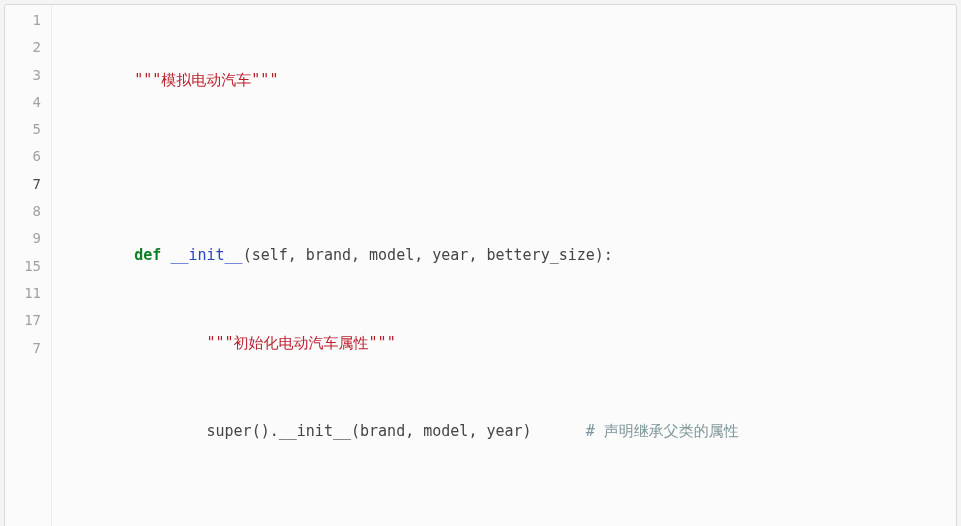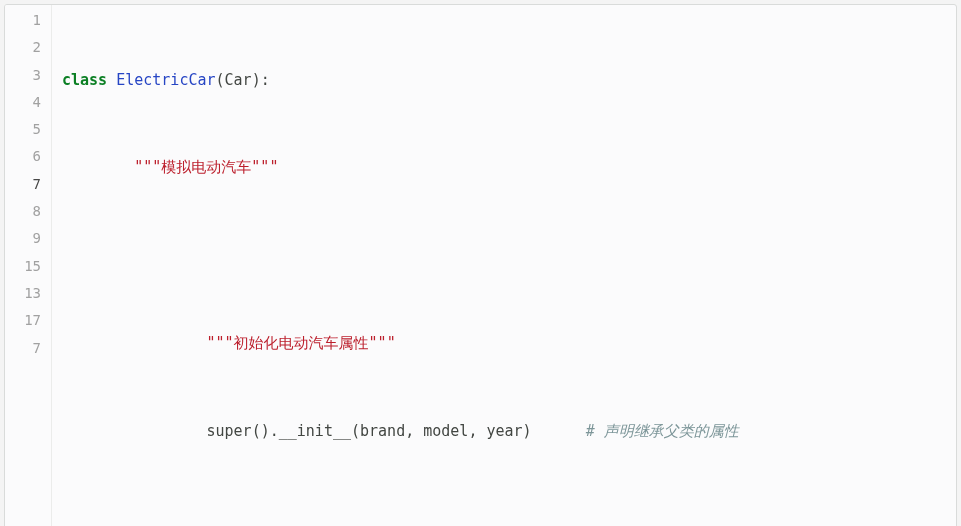--- a/index.html
+++ b/index.html
@@ -33,47 +33,47 @@
     flex: 1;
     padding: 2px 10px;
     line-height: 1.95em;
     white-space: pre;
     color: #424642;
   }
   .kw   { color: #0b7f24; font-weight: bold; }
   .cls  { color: #2645c4; }
   .doc  { color: #bc1f2c; }
   .fn   { color: #2645c4; }
-  .cmt  { color: #7d9699; font-style: italic; }
+  .cmt  { color: #7d9699; }
   .gutter div.curr { color:#474747; }
   .code div { min-height:1.95em; }
 </style>
 </head>
 <body>
 
 <div class="pane">
   <div class="gutter">
     <div>1</div>
     <div>2</div>
     <div>3</div>
     <div>4</div>
     <div>5</div>
     <div>6</div>
     <div class="curr">7</div>
     <div>8</div>
     <div>9</div>
     <div>15</div>
-    <div>13</div>
+    <div>11</div>
     <div>17</div>
     <div>7</div>
   </div>
   <div class="code">
-    <div><span class="kw">class</span><span> </span><span class="cls">ElectricCar</span><span>(Car):</span></div>
     <div><span>        </span><span class="doc">"""模拟电动汽车"""</span></div>
     <div></div>
+    <div><span>        </span><span class="kw">def</span><span> </span><span class="fn">__init__</span><span>(self, brand, model, year, bettery_size):</span></div>
     <div><span>                </span><span class="doc">"""初始化电动汽车属性"""</span></div>
     <div><span>                </span><span>super().__init__(brand, model, year)</span><span>      </span><span class="cmt"># 声明继承父类的属性</span></div>
     
     
     
     
     
     
     
   </div>

